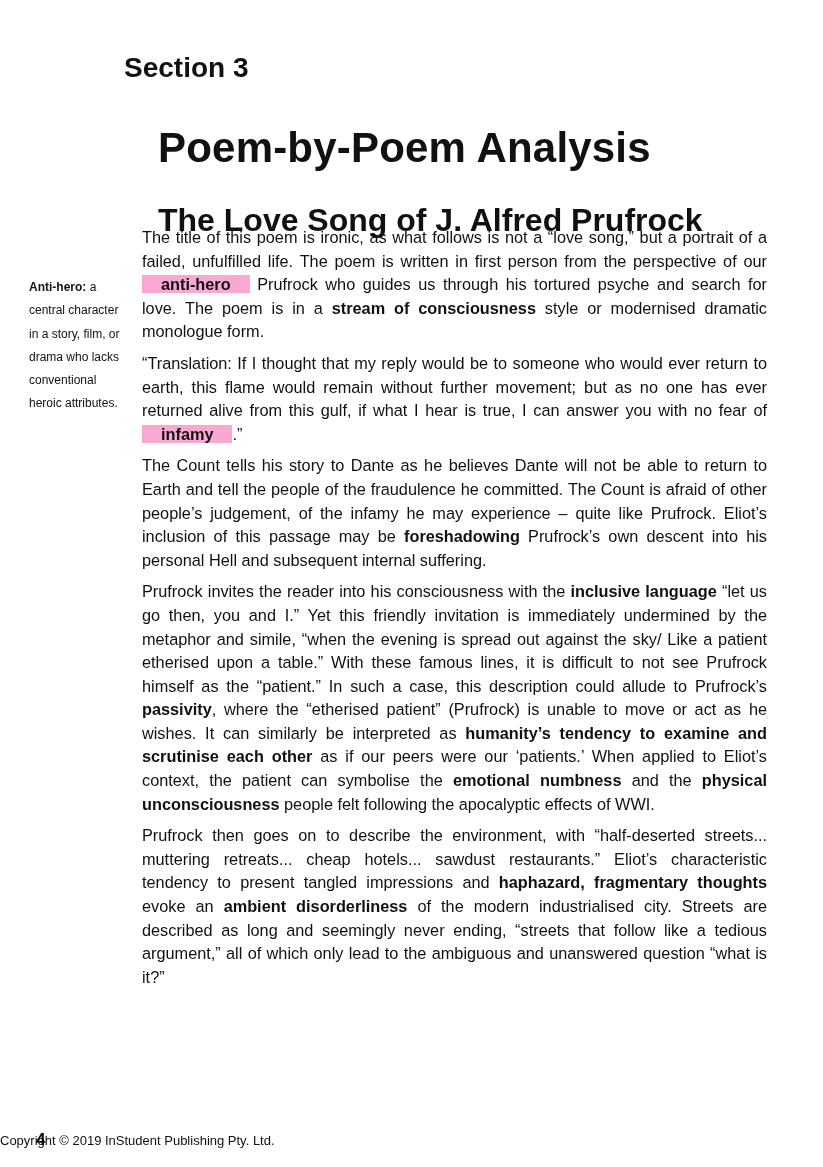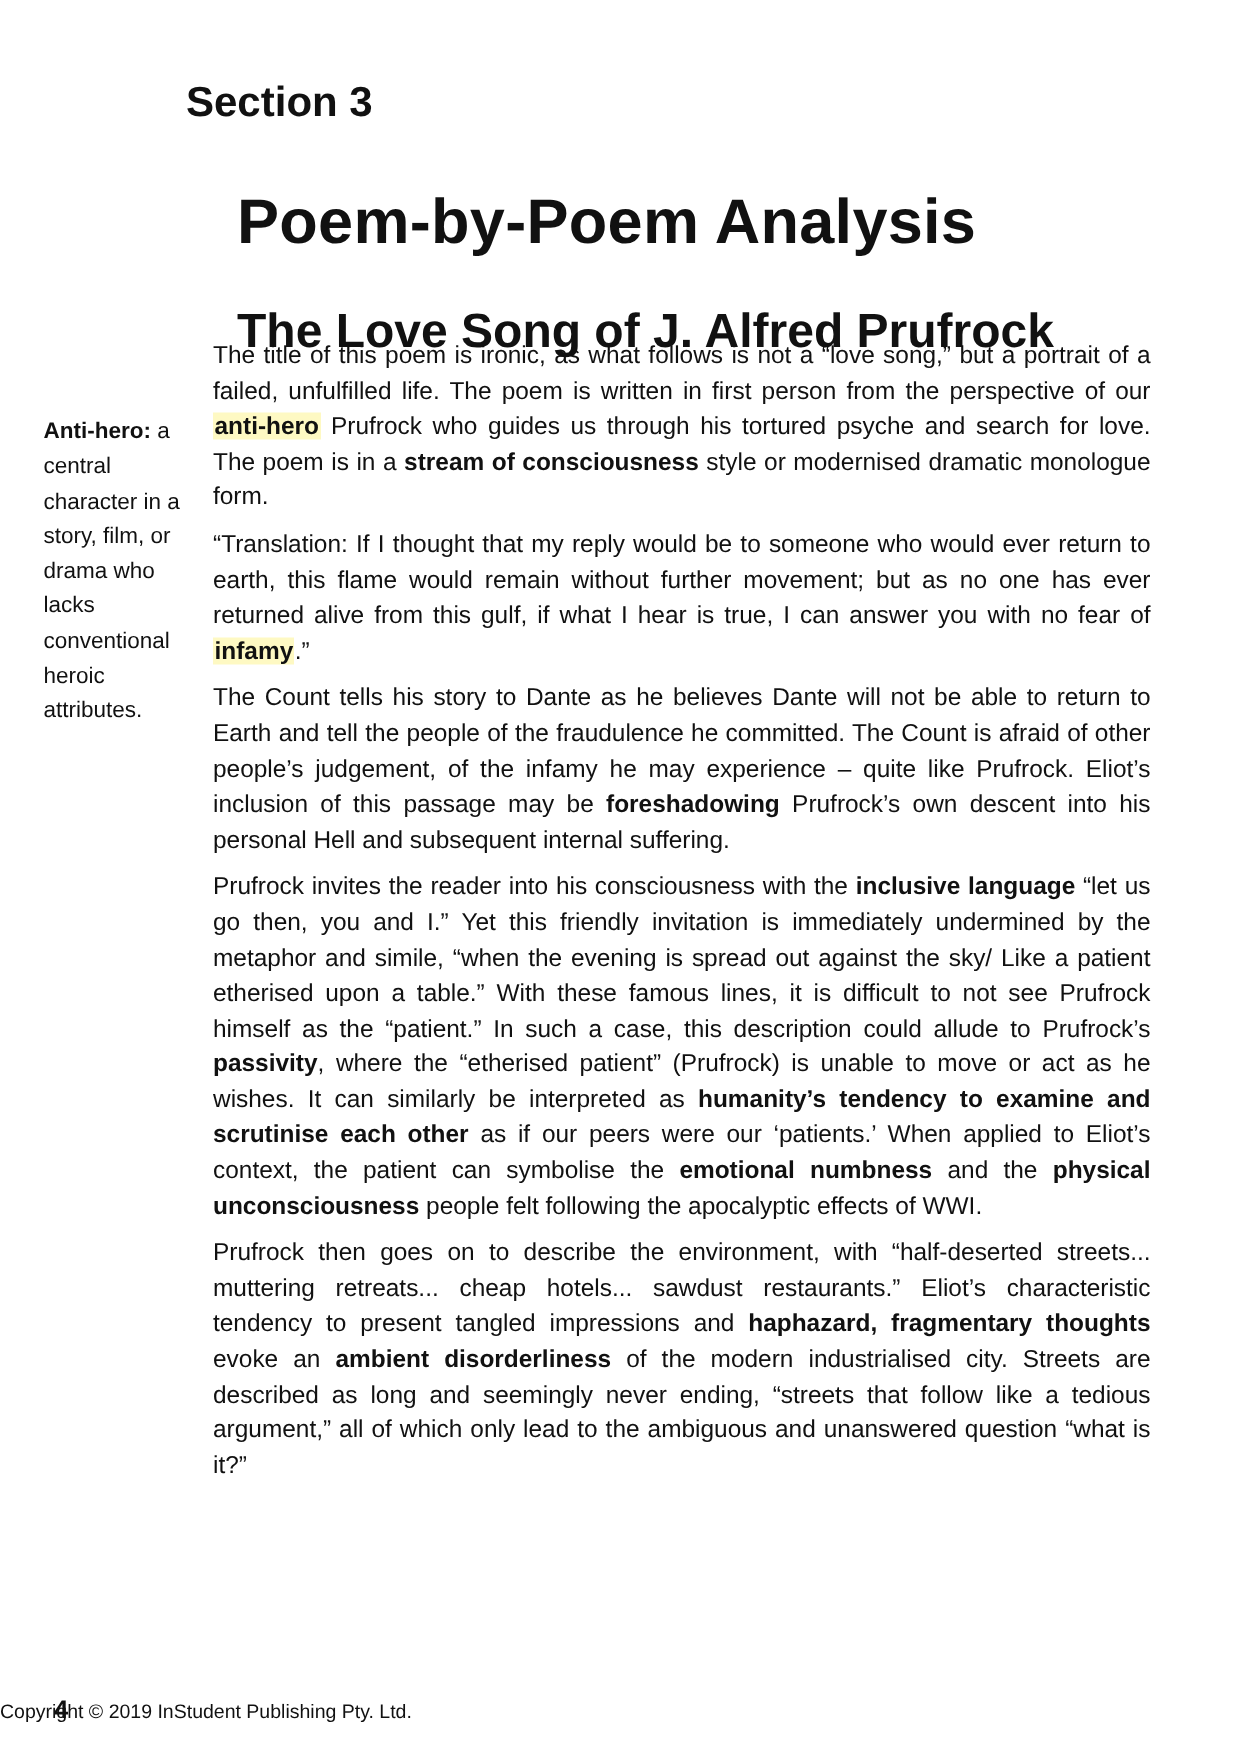--- a/index.html
+++ b/index.html
@@ -3,22 +3,22 @@
 <meta charset="utf-8">
 <style>
   html, body { margin: 0; padding: 0; background: #ffffff; }
   body { width: 823px; height: 1167px; position: relative; overflow: hidden; color: #111; font-family: "Liberation Sans", sans-serif; }
   .section-label { position: absolute; left: 124px; top: 52px; font-size: 28px; font-weight: bold; margin: 0; }
   .page-title { position: absolute; left: 142px; top: 108px; font-size: 42px; font-weight: bold; margin: 16px; letter-spacing: 0.2px; }
   .poem-title { position: absolute; left: 142px; top: 186px; font-size: 32px; font-weight: bold; margin: 16px; }
   .main { position: absolute; left: 142px; top: 226px; width: 625px; font-size: 16.3px; line-height: 23.6px; text-align: justify; }
   .main p { margin: 0 0 8px 0; }
   .main b { font-weight: bold; }
-  .hl { background: #fef9c3; padding: 0 1px; }
-  .sidebar { position: absolute; left: 29px; top: 276px; width: 100px; font-size: 15px; line-height: 23.3px; }
+  .hl { background: #f9a8d4; padding: 0 19px; }
+  .sidebar { position: absolute; left: 29px; top: 276px; width: 100px; font-size: 12px; line-height: 23.3px; }
   .sidebar .note { margin: 0 0 15px 0; }
   .sidebar b { font-weight: bold; }
   .footer-page { position: absolute; left: 36px; top: 1130px; font-size: 17px; font-weight: bold; }
   .footer-copy { position: absolute; left: 0; width: 823px; top: 1133px; font-size: 13px; }
 </style>
 </head>
 <body>
 
 <h3 class="section-label">Section 3</h3>
 <h1 class="page-title">Poem-by-Poem Analysis</h1>

